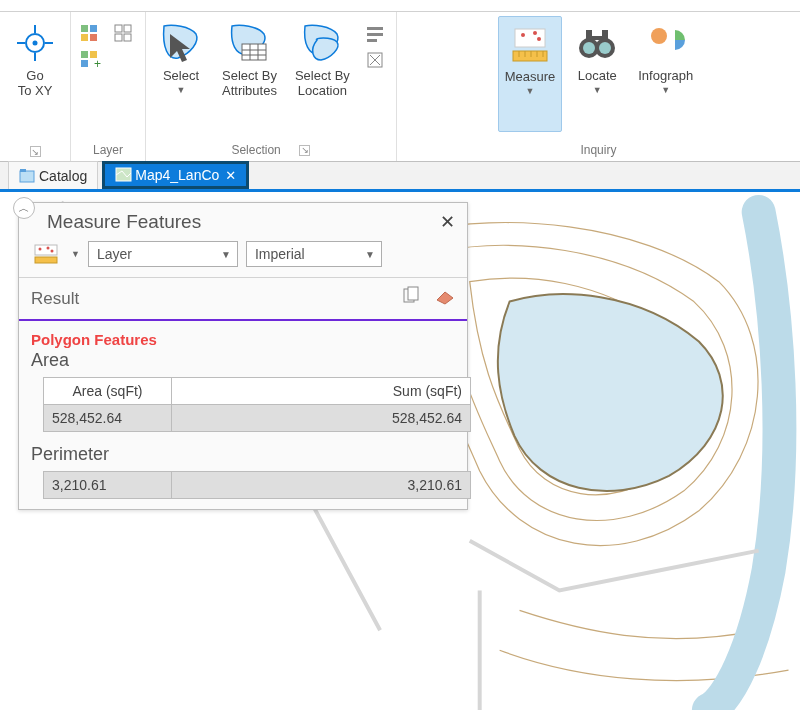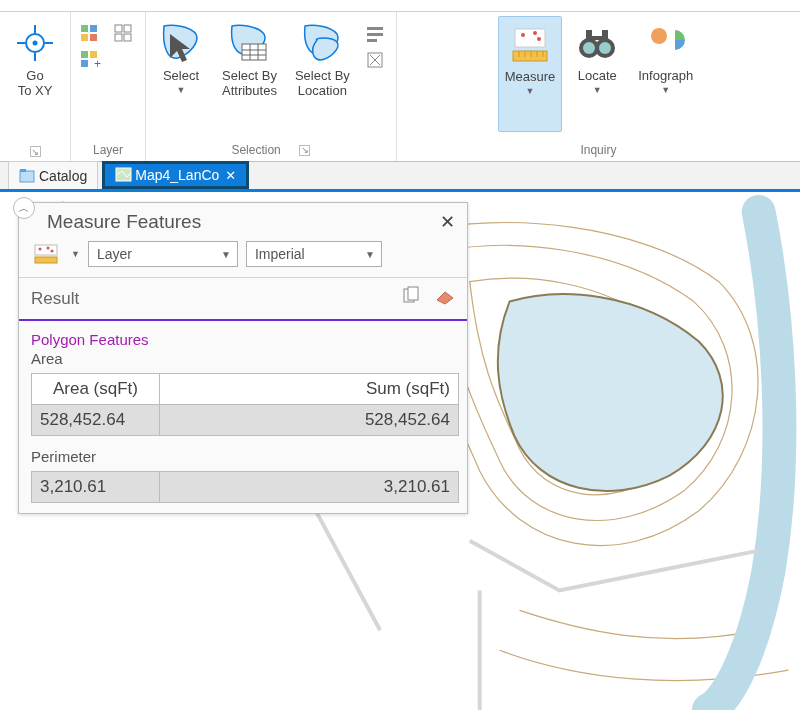--- a/index.html
+++ b/index.html
@@ -173,26 +173,26 @@
   }
   .combo .arrow { font-size:10px; color:#666; }
   .result-row {
     display:flex; align-items:center; justify-content:space-between;
     padding: 8px 12px 8px 12px;
     border-bottom: 2px solid #6d28d9;
     font-size:17px; color:#666;
   }
   .result-row .tools { display:flex; gap:12px; }
   .section-h {
-    font-weight:400; color:#a21caf; padding: 10px 12px 0 12px; font-size:15px;
-  }
-  .sub-h { color:#555; padding: 2px 12px 6px 12px; font-size:15px; }
+    font-weight:700; color:#ef4444; padding: 10px 12px 0 12px; font-size:15px;
+  }
+  .sub-h { color:#555; padding: 2px 12px 6px 12px; font-size:18px; }
   table.meas {
     border-collapse: collapse; width: calc(100% - 20px);
-    margin: 0 10px 10px 12px; font-size:17px;
+    margin: 0 10px 10px 24px; font-size:14px;
   }
   table.meas td, table.meas th {
     border:1px solid #bcbcbc; padding:5px 8px; color:#444; background:#fff;
   }
   table.meas th { font-weight:400; text-align:right; }
   table.meas tr.vals td { background:#dedede; text-align:right; }
   table.meas tr.vals td:first-child { text-align:left; }
   table.meas th:first-child, table.meas td:first-child { width:128px; text-align:center; }
 
   

